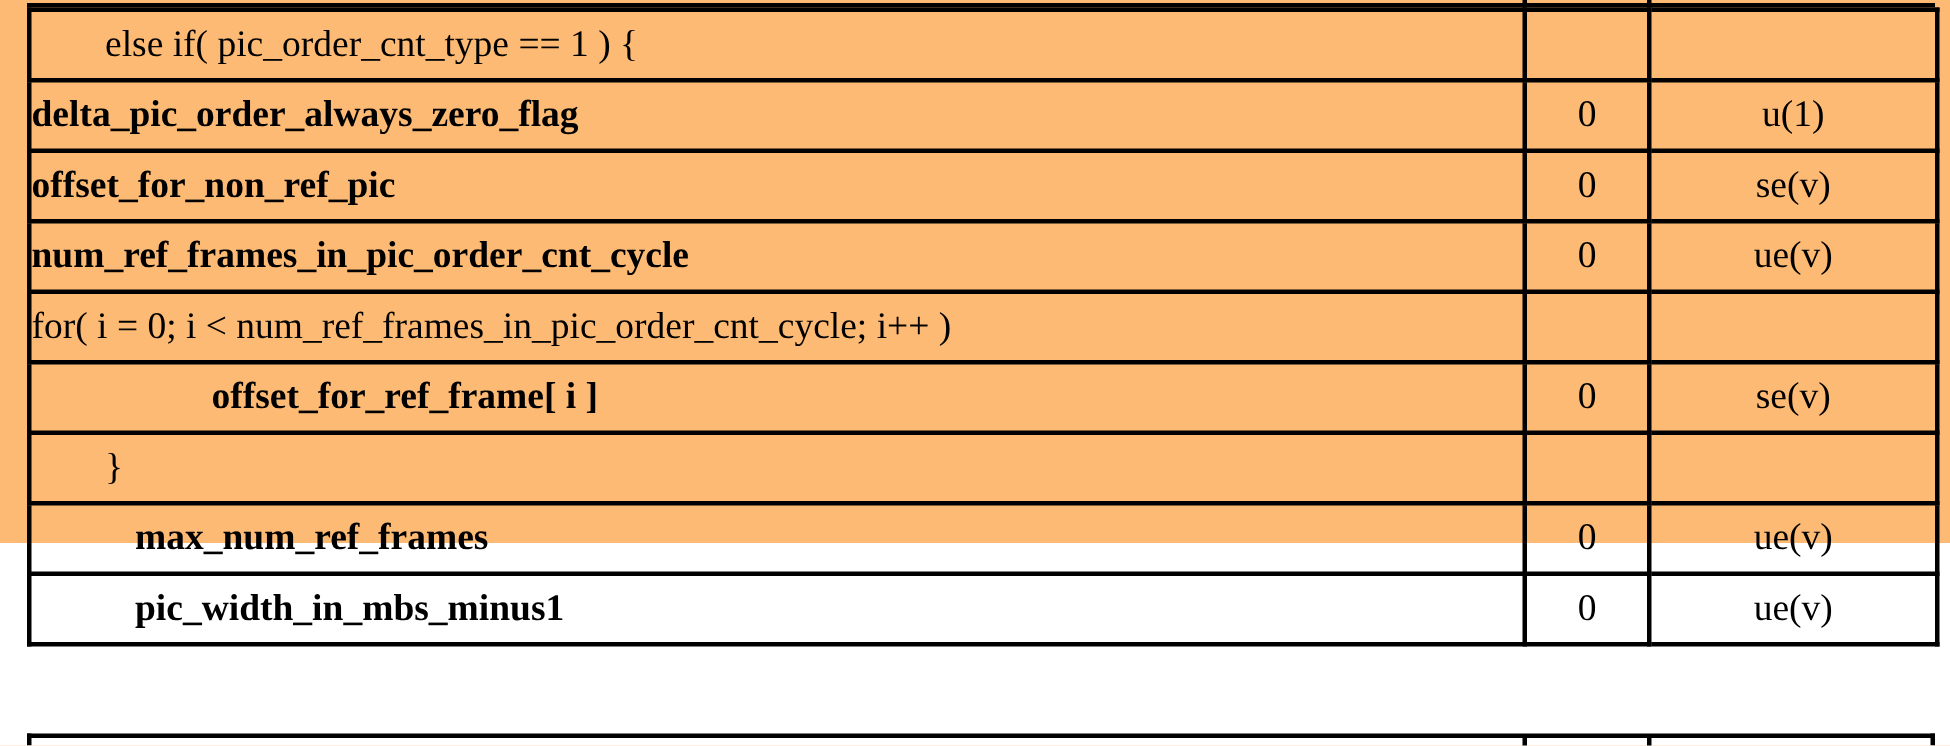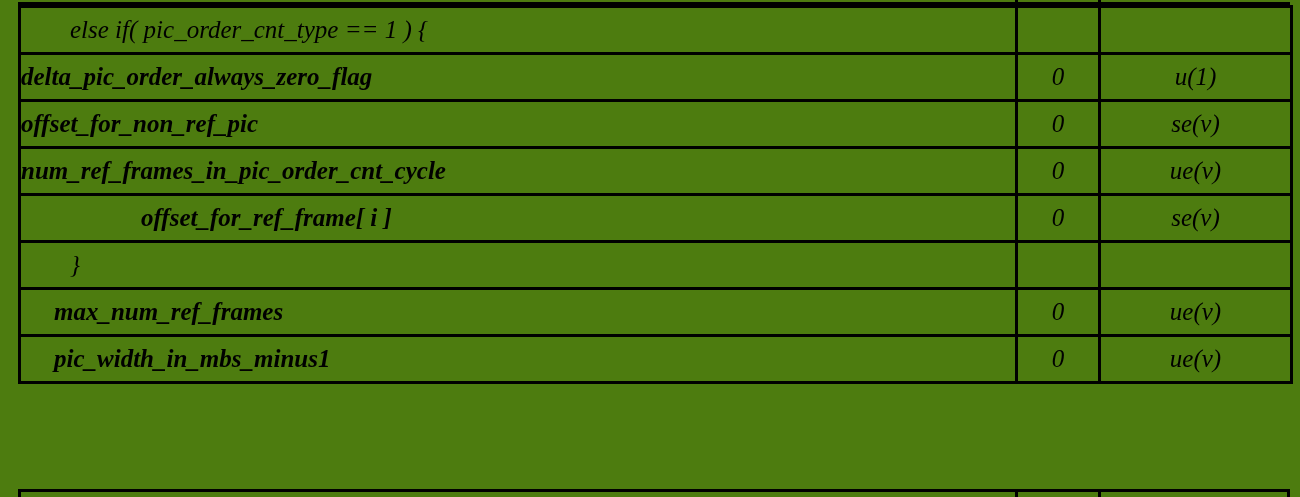--- a/index.html
+++ b/index.html
@@ -11,23 +11,22 @@
     width: 1300px;
     height: 497px;
     overflow: hidden;
     font-family: "Liberation Serif", "DejaVu Serif", serif;
     color: #000000;
   }
 
   #sheet {
     position: relative;
     width: 1300px;
-    height: 497px;
-    background: #4d7c0f;
-    font-style: italic;
+    height: 362px;
+    background: #fdba74;
   }
 
   
   .top-sliver {
     position: absolute;
     left: 18px;
     top: 0px;
     width: 1272px;
     height: 5px;
     box-sizing: border-box;
@@ -67,21 +66,21 @@
 
   td.syntax-cell {
     text-align: left;
   }
   td.cat-cell, td.descr-cell {
     text-align: center;
     font-size: 25px;
   }
 
   
-  .ind0 { padding-left: 33px; }
+  .ind0 { padding-left: 69px; }
   .ind1 { padding-left: 49px; }
   .ind2 { }
   .ind3 { padding-left: 120px; }
 
   .bold { font-weight: bold; }
   .plain { font-weight: normal; }
 
   
   .bottom-partial {
     position: absolute;
@@ -134,20 +133,25 @@
           <td class="syntax-cell"><span class="ind2 bold">offset_for_non_ref_pic</span></td>
           <td class="cat-cell">0</td>
           <td class="descr-cell">se(v)</td>
         </tr>
         <tr>
           <td class="syntax-cell"><span class="ind2 bold">num_ref_frames_in_pic_order_cnt_cycle</span></td>
           <td class="cat-cell">0</td>
           <td class="descr-cell">ue(v)</td>
         </tr>
         <tr>
+          <td class="syntax-cell"><span class="ind2 plain">for( i = 0; i &lt; num_ref_frames_in_pic_order_cnt_cycle; i++ )</span></td>
+          <td class="cat-cell"></td>
+          <td class="descr-cell"></td>
+        </tr>
+        <tr>
           <td class="syntax-cell"><span class="ind3 bold">offset_for_ref_frame[ i ]</span></td>
           <td class="cat-cell">0</td>
           <td class="descr-cell">se(v)</td>
         </tr>
         <tr>
           <td class="syntax-cell"><span class="ind1 plain">}</span></td>
           <td class="cat-cell"></td>
           <td class="descr-cell"></td>
         </tr>
         <tr>

